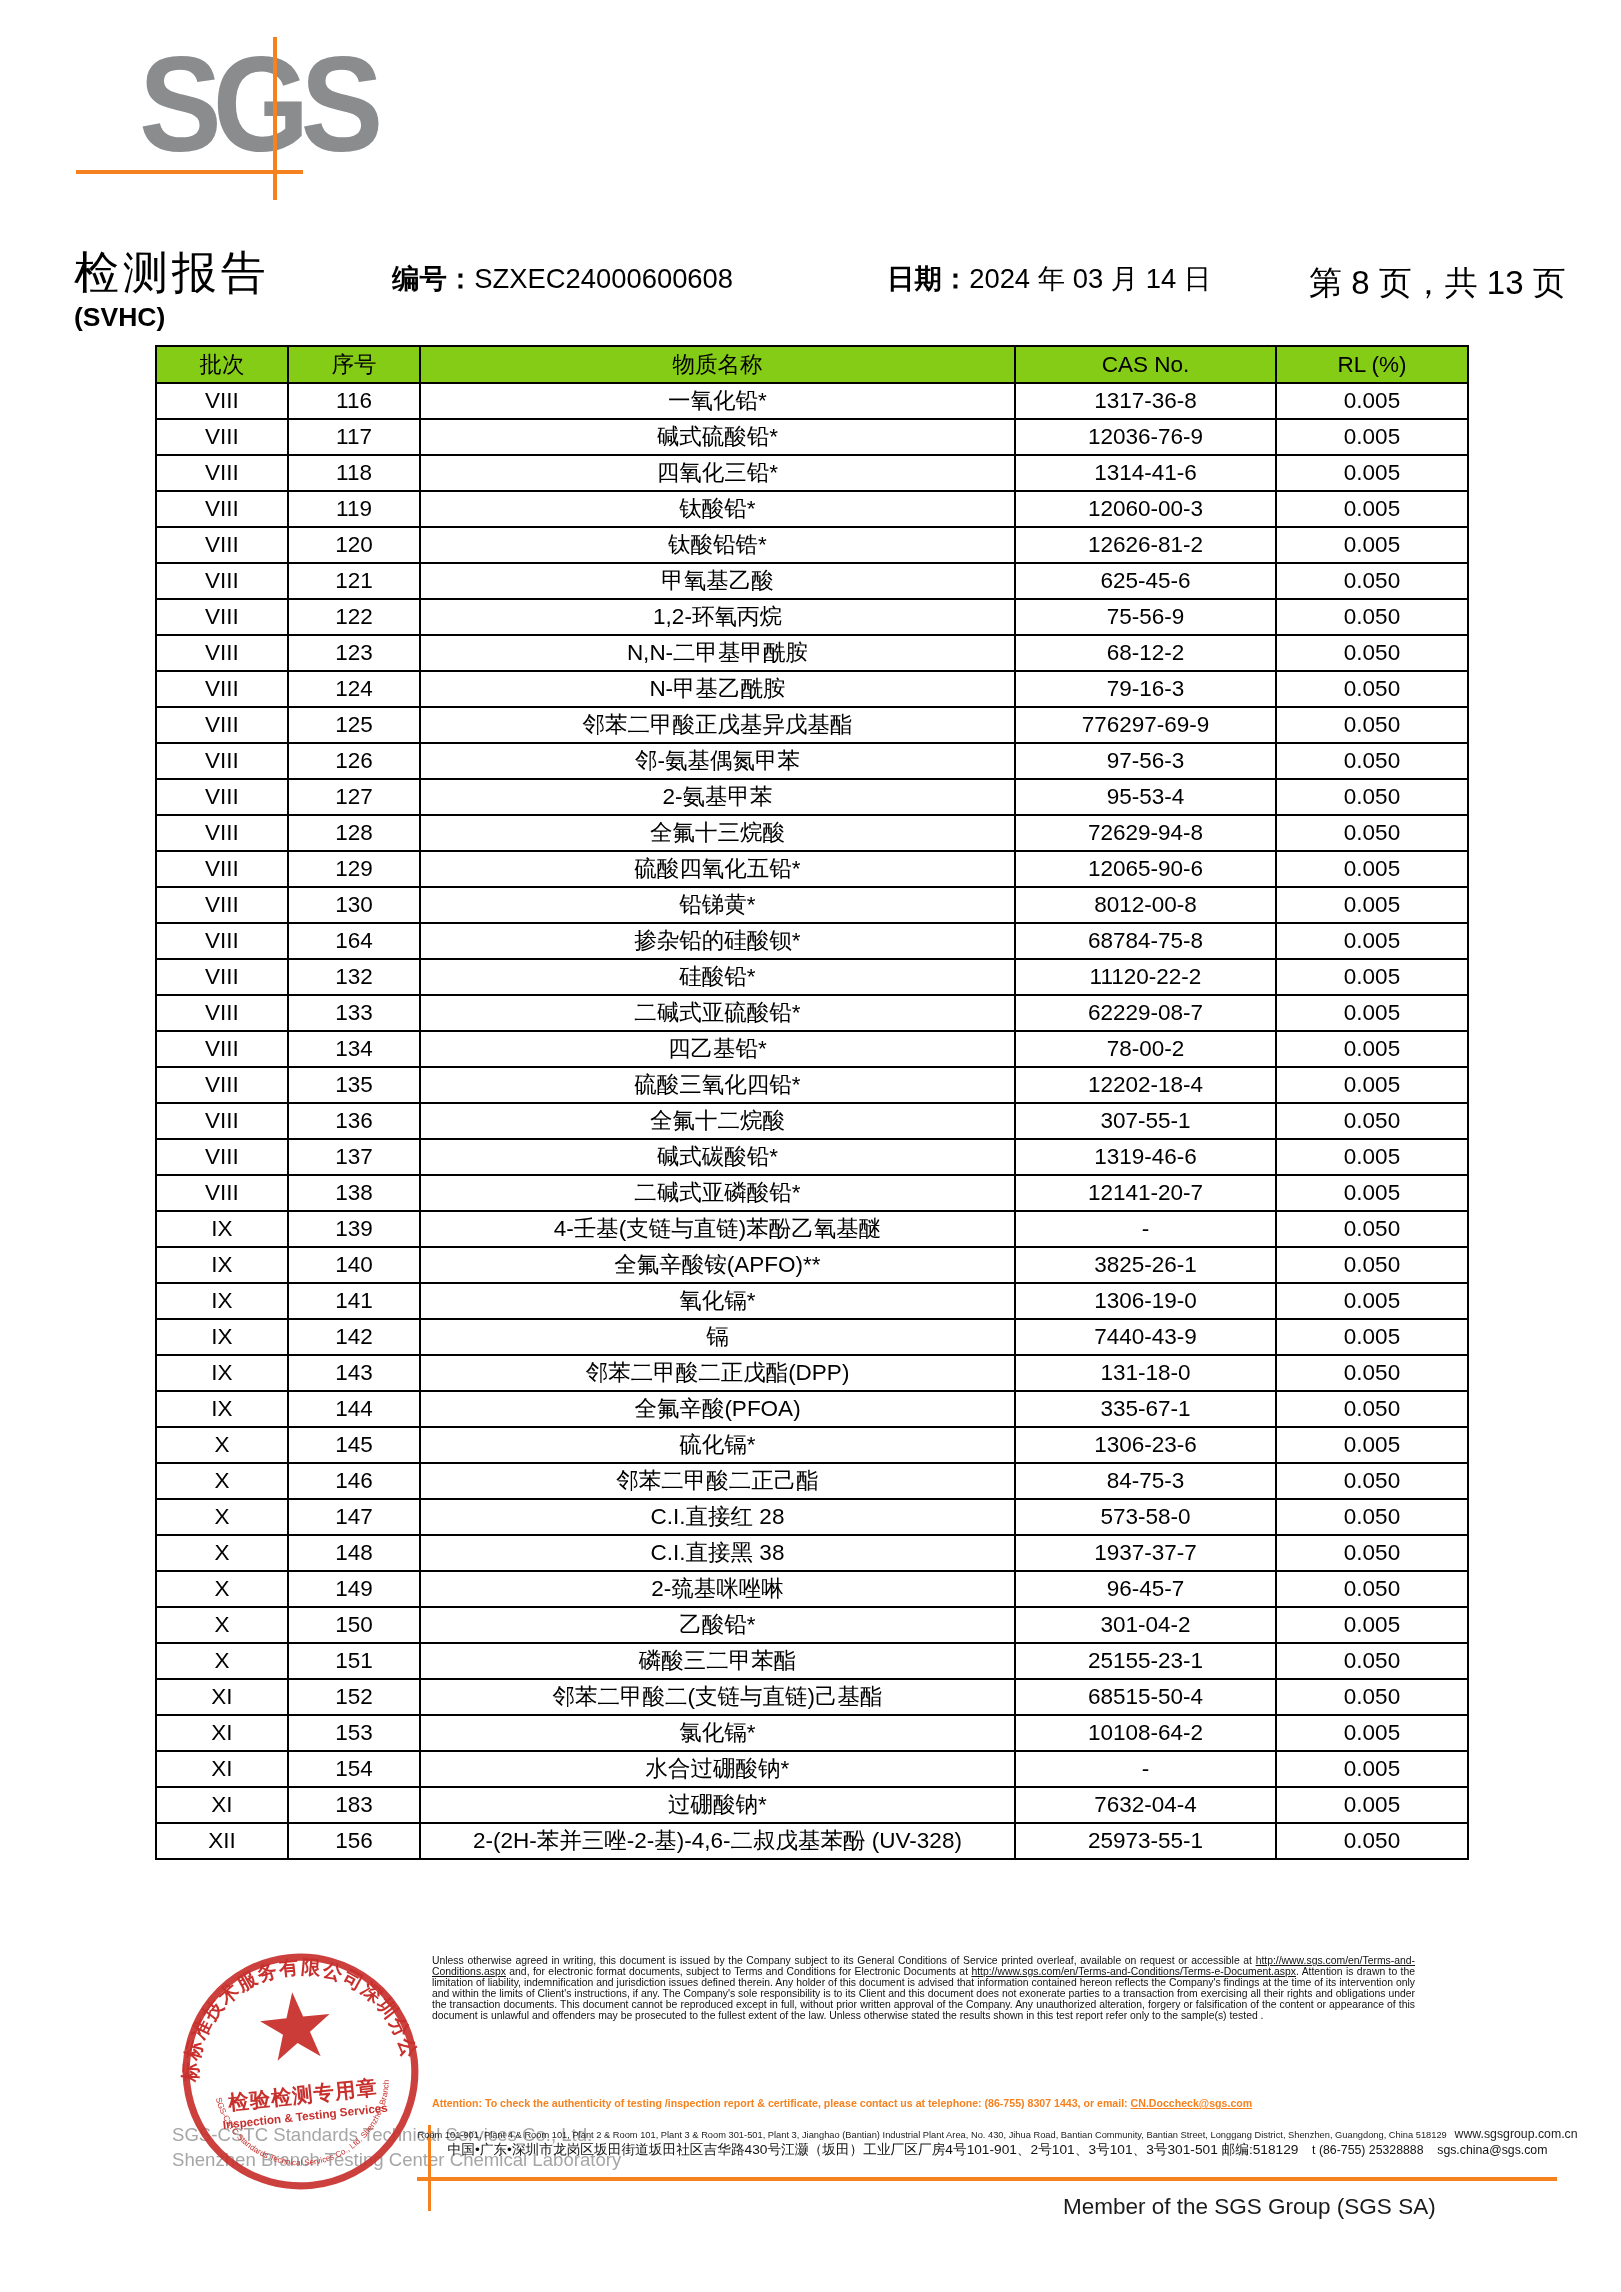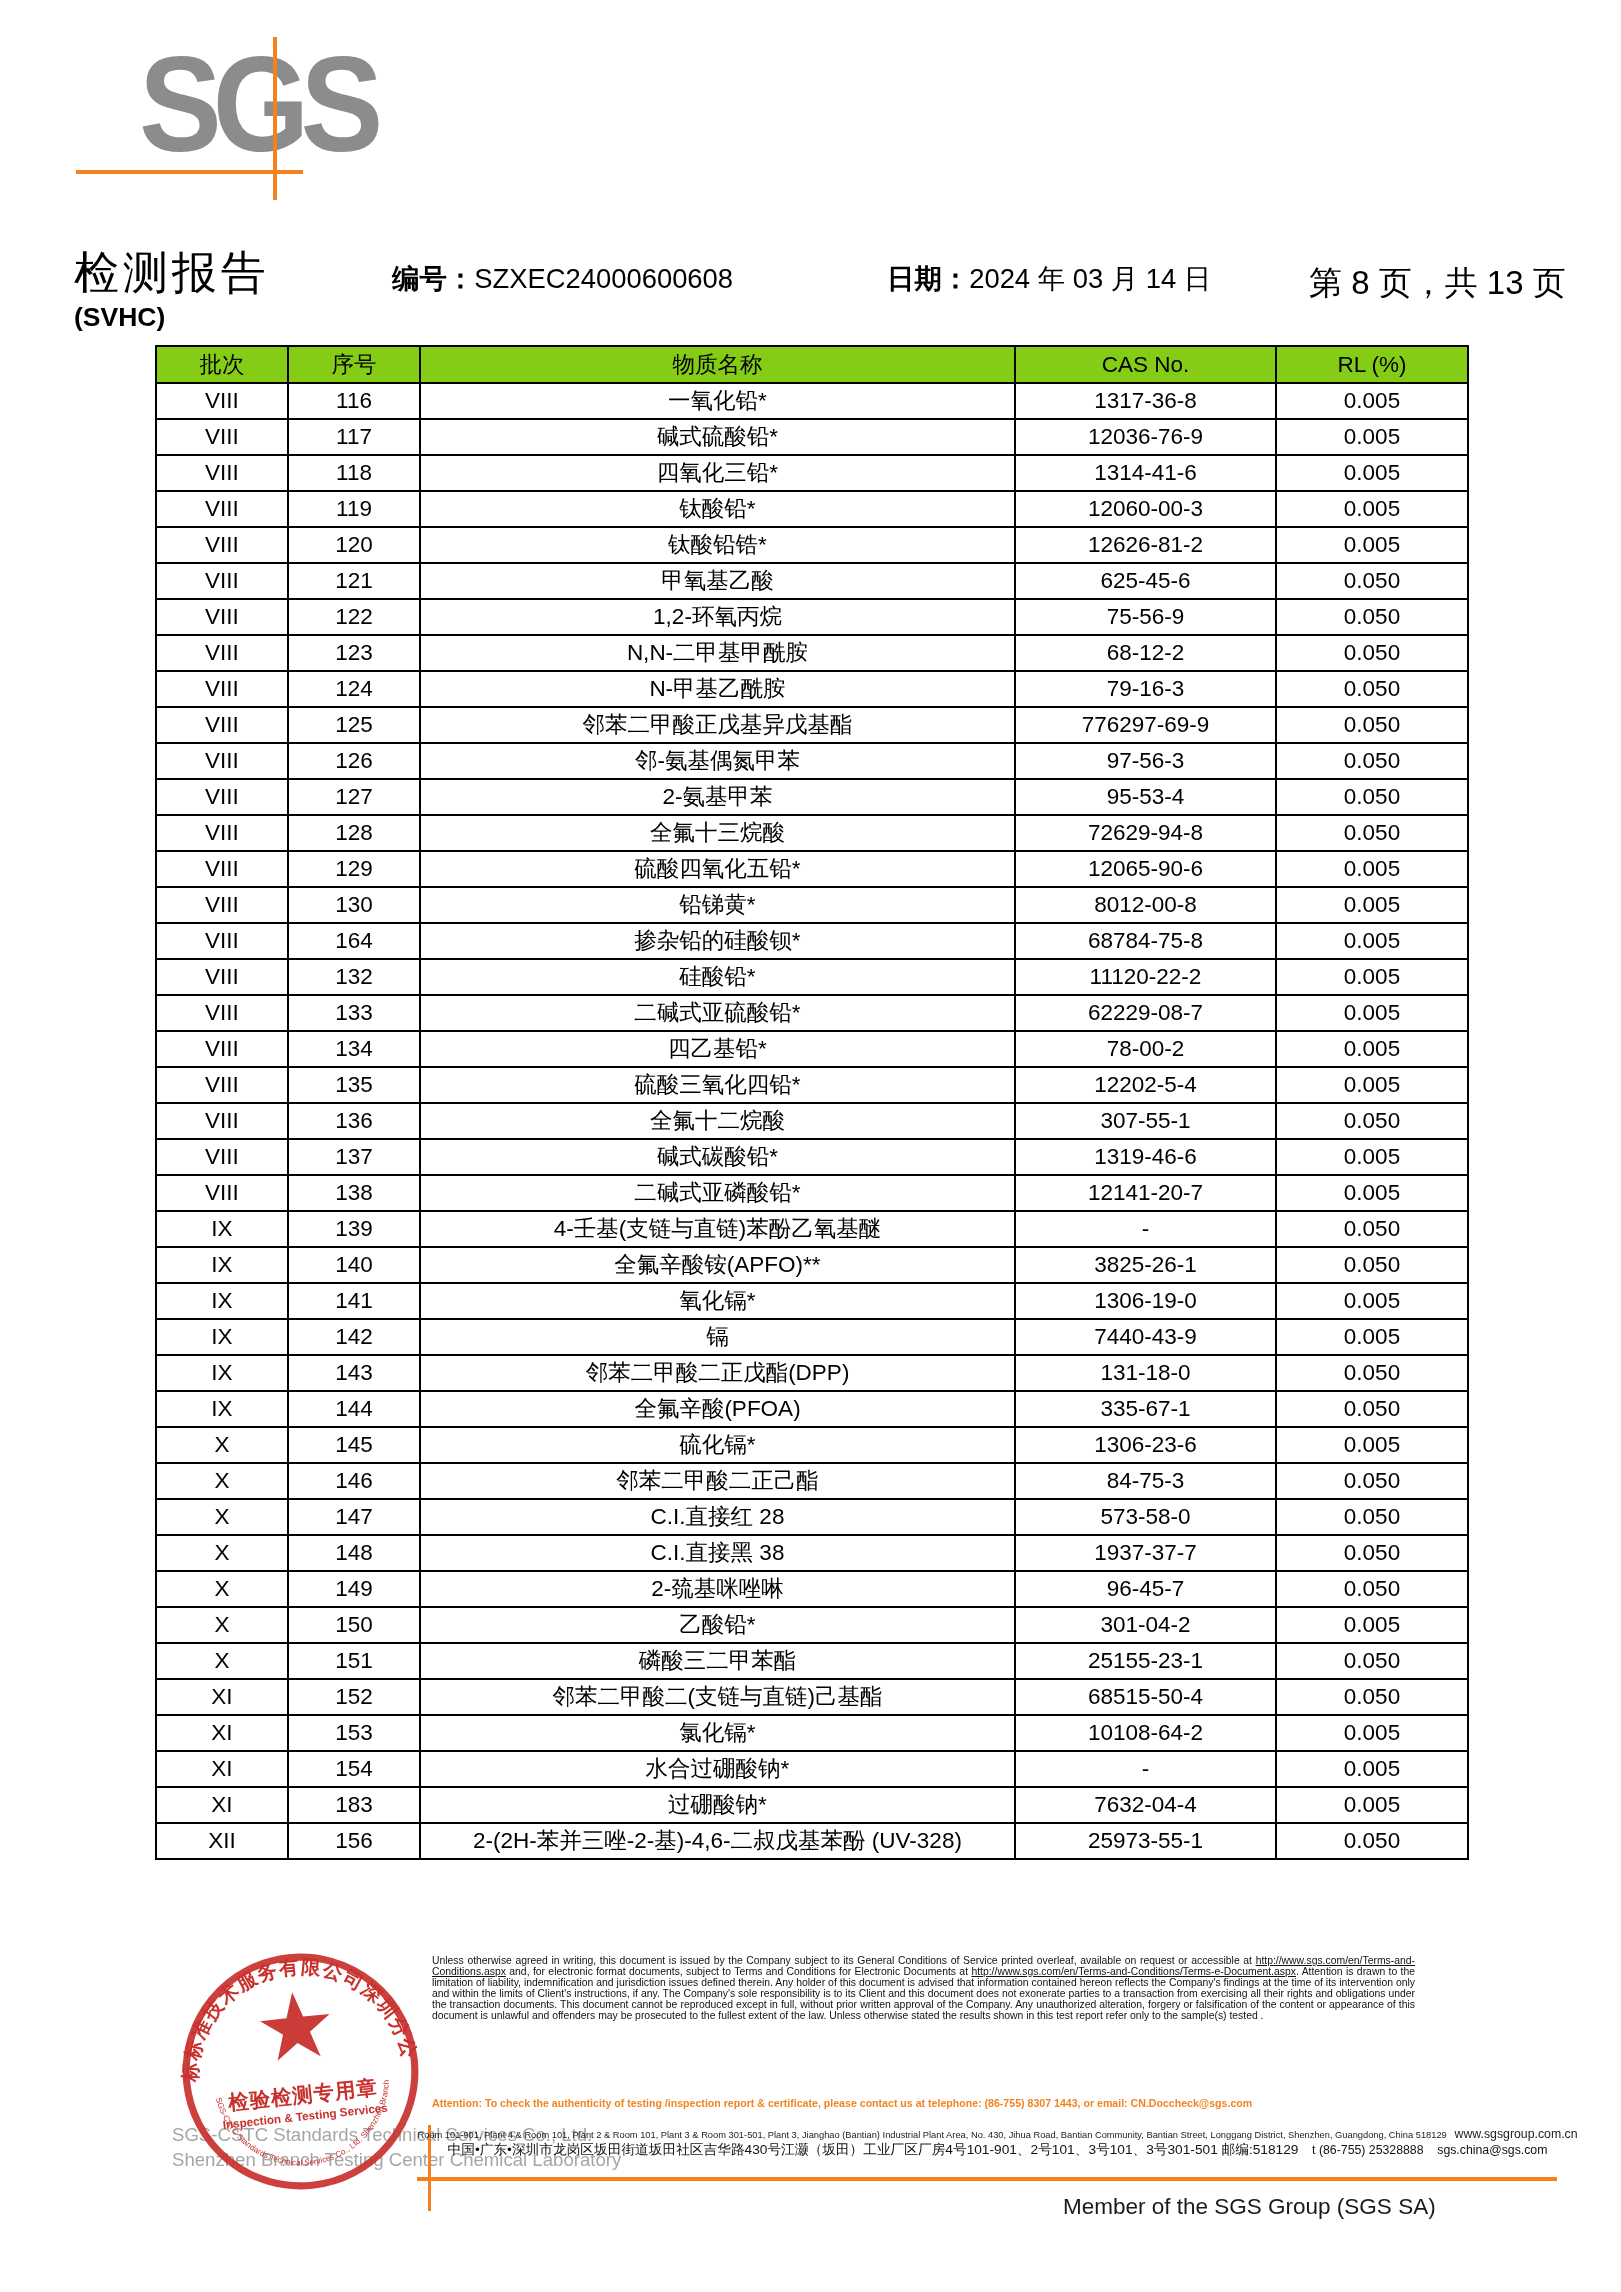--- a/index.html
+++ b/index.html
@@ -42,21 +42,21 @@
   .stamp{position:absolute;left:178px;top:1949px;width:245px;height:245px;transform:rotate(-6deg);}
   .disclaimer{
     position:absolute;left:432px;top:1955px;width:983px;
     font-size:10.4px;line-height:11px;text-align:justify;color:#111;
   }
   .disclaimer .u{text-decoration:underline;}
   .attention{
     position:absolute;left:432px;top:2098px;width:990px;
     font-size:10.6px;line-height:11.8px;font-weight:bold;color:#f5821f;text-align:left;
   }
-  .attention .u{}
+  .attention .u{text-decoration:underline;}
   .addr-vline{position:absolute;left:428px;top:2125px;width:2.9px;height:86px;background:#f5821f;}
   .addr-block{position:absolute;left:439px;top:2127px;width:1117px;}
   .addr-row{display:flex;align-items:baseline;justify-content:center;}
   .addr-en{font-size:9.3px;color:#222;white-space:nowrap;}
   .website{font-size:12.3px;color:#222;margin-left:7.8px;}
   .addr-cn{font-size:13.7px;color:#111;white-space:nowrap;}
   .phone{font-size:12.3px;color:#111;margin-left:13.7px;}
   .mail{font-size:12.3px;color:#111;margin-left:13.7px;}
   .footer-hline{position:absolute;left:417px;top:2177px;width:1140px;height:3.9px;background:#f5821f;}
   .member{position:absolute;left:1063px;top:2194px;font-size:22.5px;color:#1a1a1a;}
@@ -230,21 +230,21 @@
           <td class="c-batch">VIII</td>
           <td class="c-no">134</td>
           <td class="c-name">四乙基铅*</td>
           <td class="c-cas">78-00-2</td>
           <td class="c-rl">0.005</td>
         </tr>
         <tr>
           <td class="c-batch">VIII</td>
           <td class="c-no">135</td>
           <td class="c-name">硫酸三氧化四铅*</td>
-          <td class="c-cas">12202-5-4</td>
+          <td class="c-cas">12202-18-4</td>
           <td class="c-rl">0.005</td>
         </tr>
         <tr>
           <td class="c-batch">VIII</td>
           <td class="c-no">136</td>
           <td class="c-name">全氟十二烷酸</td>
           <td class="c-cas">307-55-1</td>
           <td class="c-rl">0.050</td>
         </tr>
         <tr>

